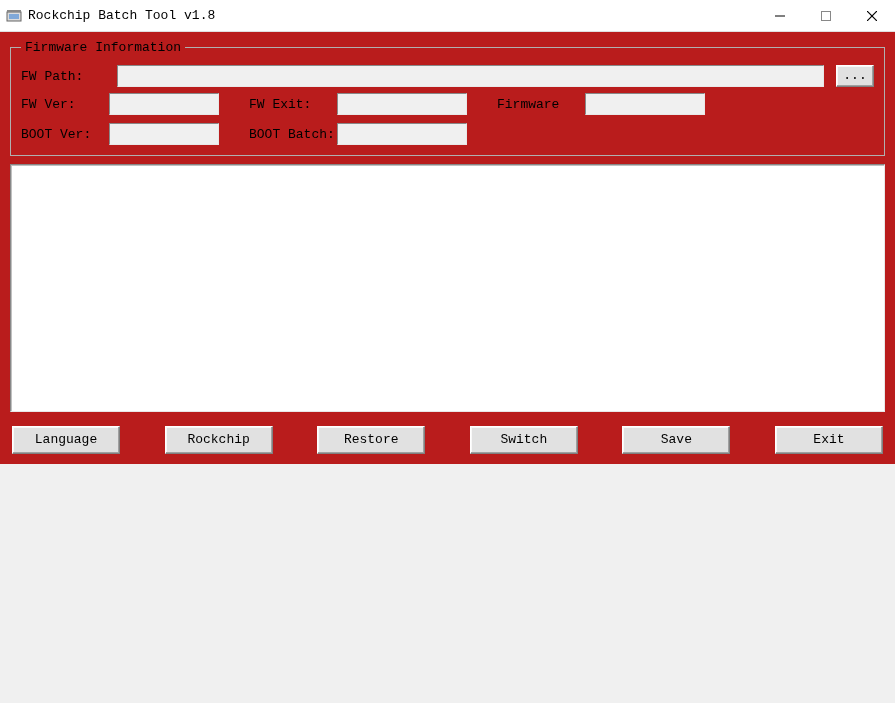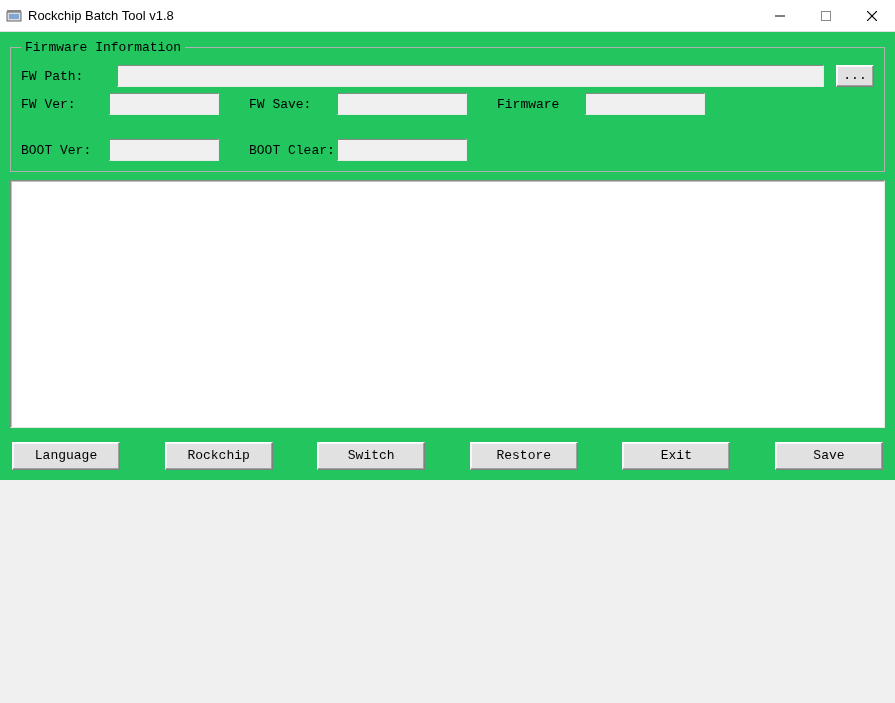--- a/index.html
+++ b/index.html
@@ -21,38 +21,38 @@
     padding-left: 6px;
     border-bottom: 1px solid #e0e0e0;
   }
   .titlebar .icon {
     width: 16px;
     height: 16px;
     margin-right: 6px;
     display: inline-block;
   }
   .titlebar .title {
-    font-family: Liberation Sans, sans-serif;
+    font-family: Liberation Mono, monospace;
     font-size: 13px;
     color: #000;
     flex: 0 0 auto;
   }
   .titlebar .spacer { flex: 1 1 auto; }
   .titlebar .winbtn {
     width: 46px;
     height: 32px;
     display: flex;
     align-items: center;
     justify-content: center;
     color: #000;
   }
   .titlebar .winbtn svg { display:block; }
   .client {
     padding: 8px 10px 10px 10px;
-    background: #22c55e;
+    background: #b91c1c;
   }
   fieldset {
     border: 1px solid #b0b0b0;
     margin: 0 0 8px 0;
     padding: 6px 10px 10px 10px;
     position: relative;
   }
   fieldset legend {
     padding: 0 4px;
     font-size: 13px;
@@ -131,21 +131,21 @@
   }
   .btn.main {
     flex: 0 0 auto;
     width: 108px;
     height: 28px;
     line-height: 24px;
   }
   .fw-grid {
     display: grid;
     grid-template-columns: 88px 110px 30px 88px 130px 30px 88px 120px;
-    row-gap: 24px;
+    row-gap: 8px;
     align-items: center;
     margin-top: 6px;
   }
   .fw-grid .lbl { }
   .fw-grid .sunken { width: 100%; }
 </style>
 </head>
 <body>
 
 <div class="titlebar">
@@ -184,42 +184,42 @@
     <div class="row">
       <span class="lbl" style="width:84px">FW Path:</span>
       <div class="sunken" style="flex:1"></div>
       <button class="btn small">...</button>
     </div>
 
     <div class="fw-grid">
       <span class="lbl">FW Ver:</span>
       <div class="sunken"></div>
       <span></span>
-      <span class="lbl">FW Save:</span>
+      <span class="lbl">FW Exit:</span>
       <div class="sunken"></div>
       <span></span>
       <span class="lbl">Firmware</span>
       <div class="sunken"></div>
 
       <span class="lbl">BOOT Ver:</span>
       <div class="sunken"></div>
       <span></span>
-      <span class="lbl">BOOT Clear:</span>
+      <span class="lbl">BOOT Batch:</span>
       <div class="sunken"></div>
       <span></span>
         <span></span>
         <span></span>
     </div>
   </fieldset>
 
   <div class="log-area"></div>
 
 
   <div class="bottom-buttons">
     <button class="btn main">Language</button>
     <button class="btn main">Rockchip</button>
+    <button class="btn main">Restore</button>
     <button class="btn main">Switch</button>
-    <button class="btn main">Restore</button>
+    <button class="btn main">Save</button>
     <button class="btn main">Exit</button>
-    <button class="btn main">Save</button>
   </div>
 
 </div>
 
 </body></html>

